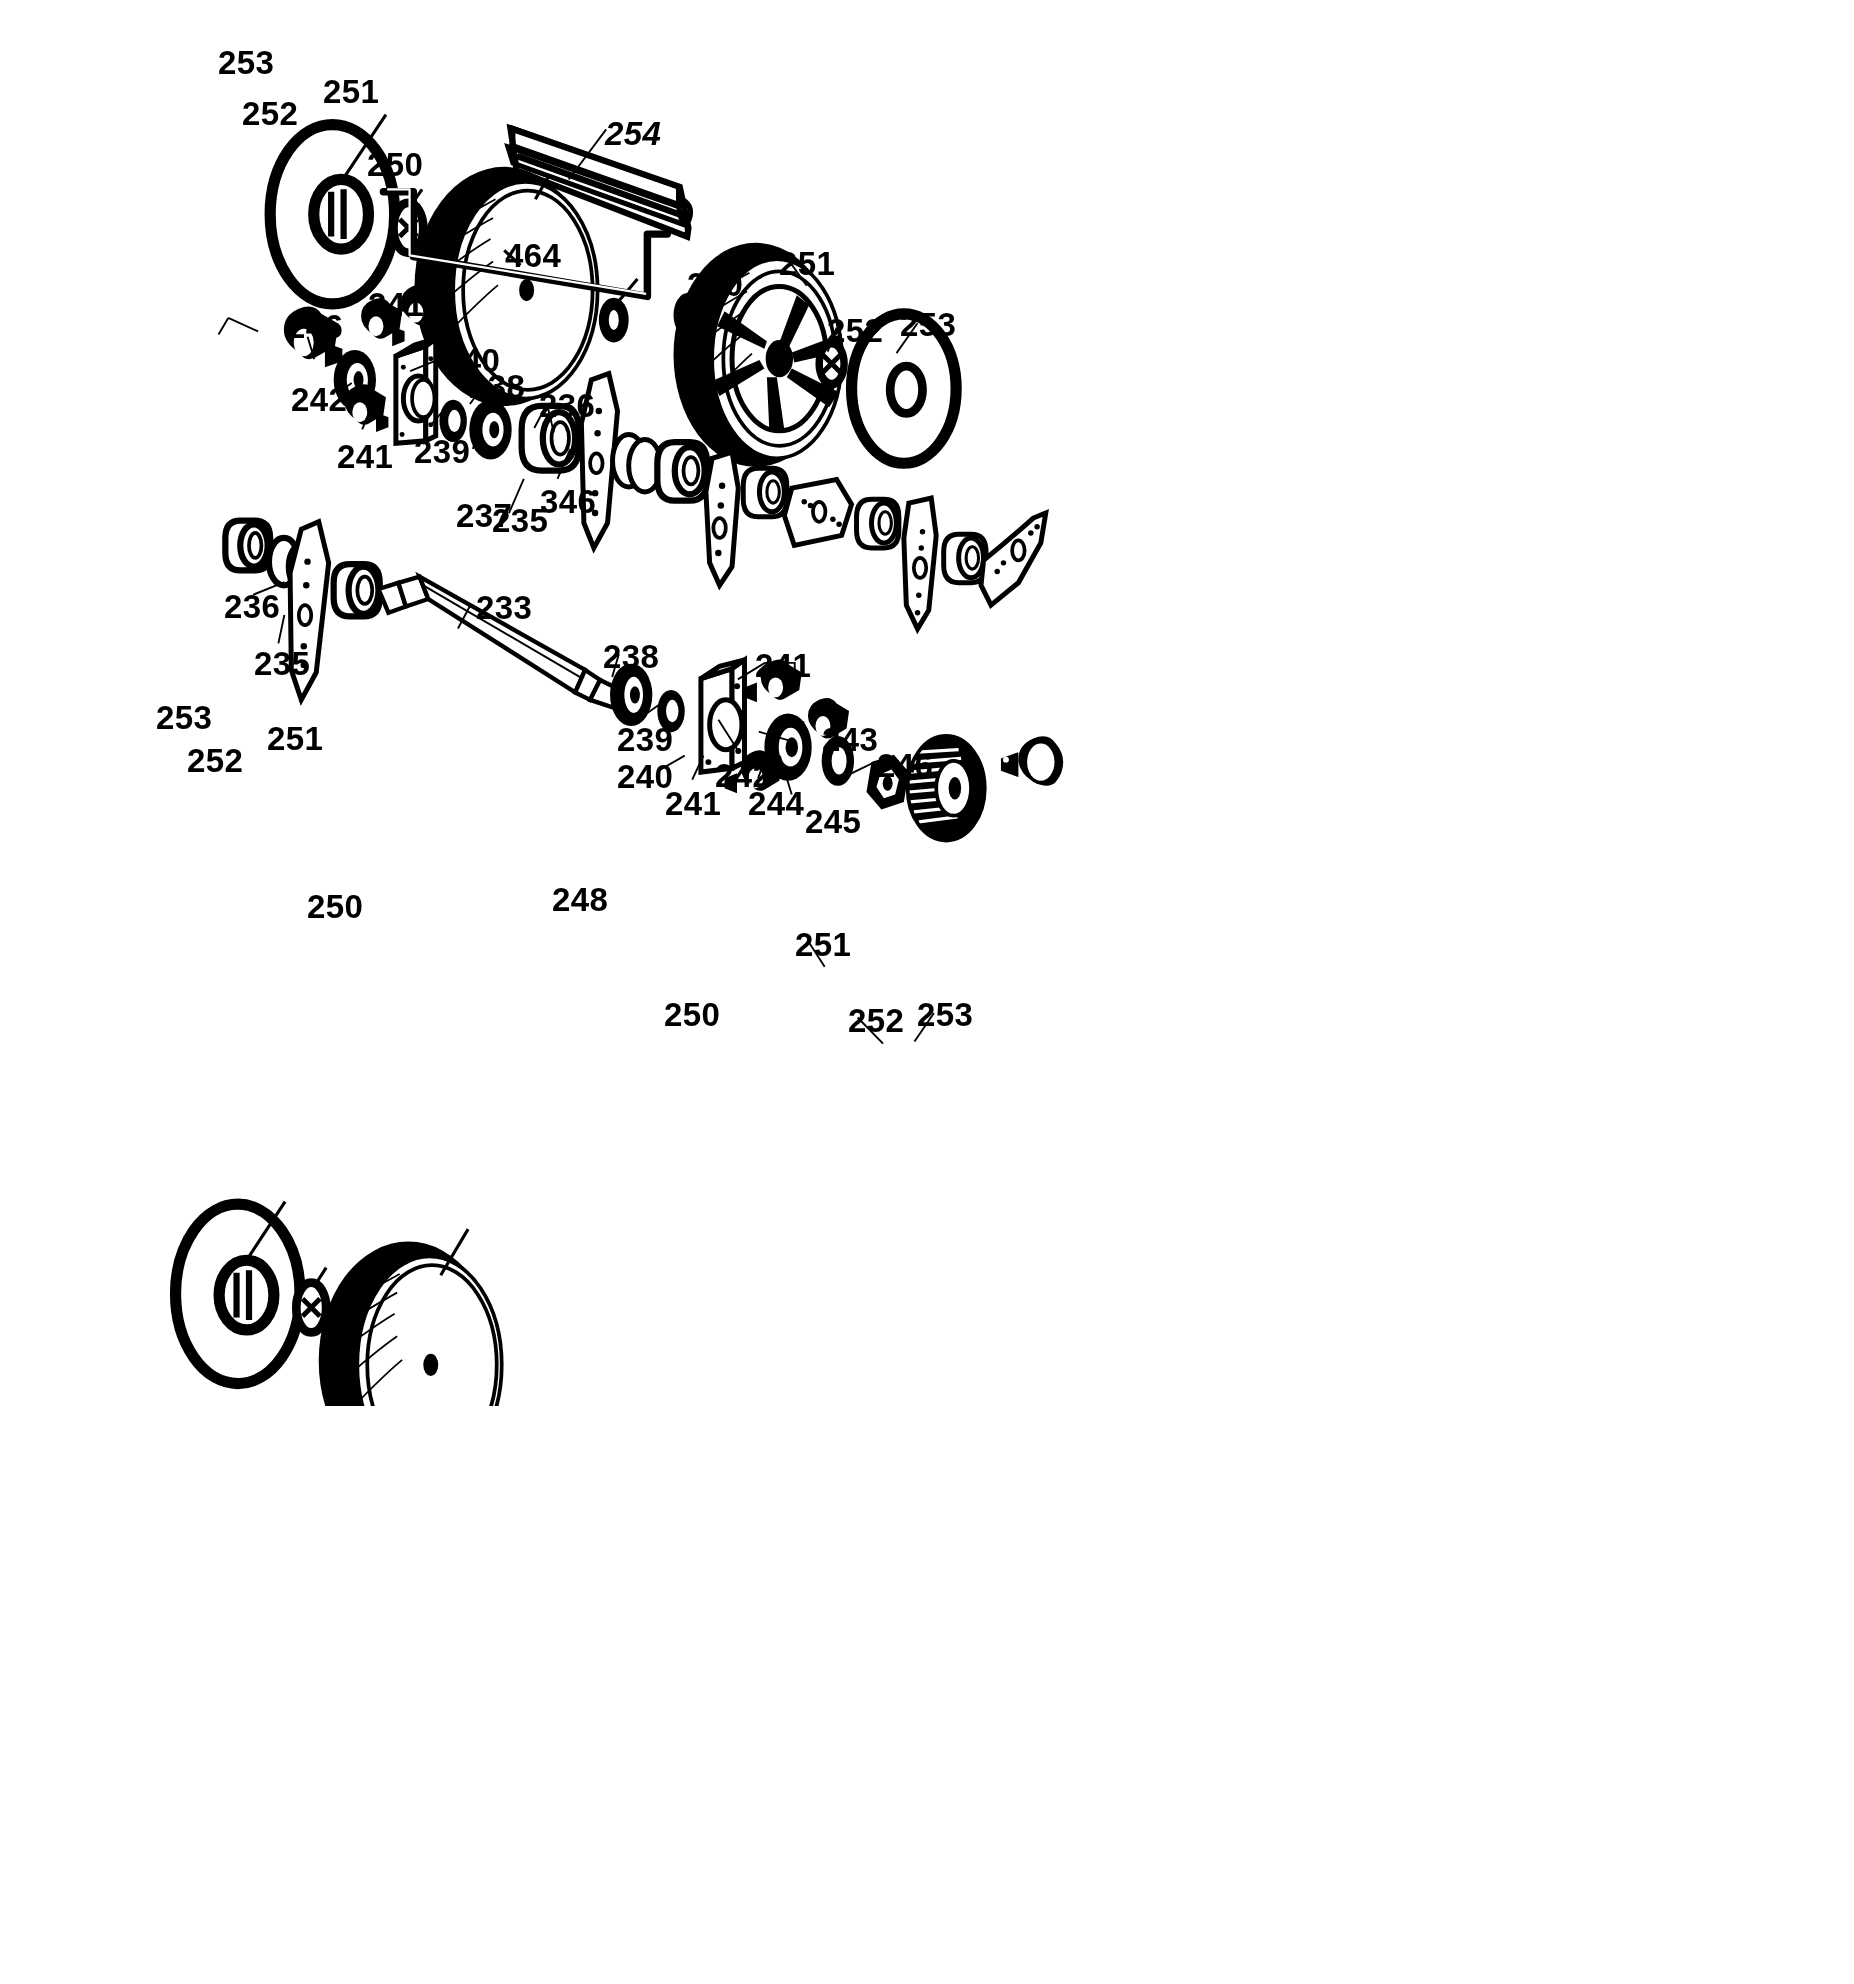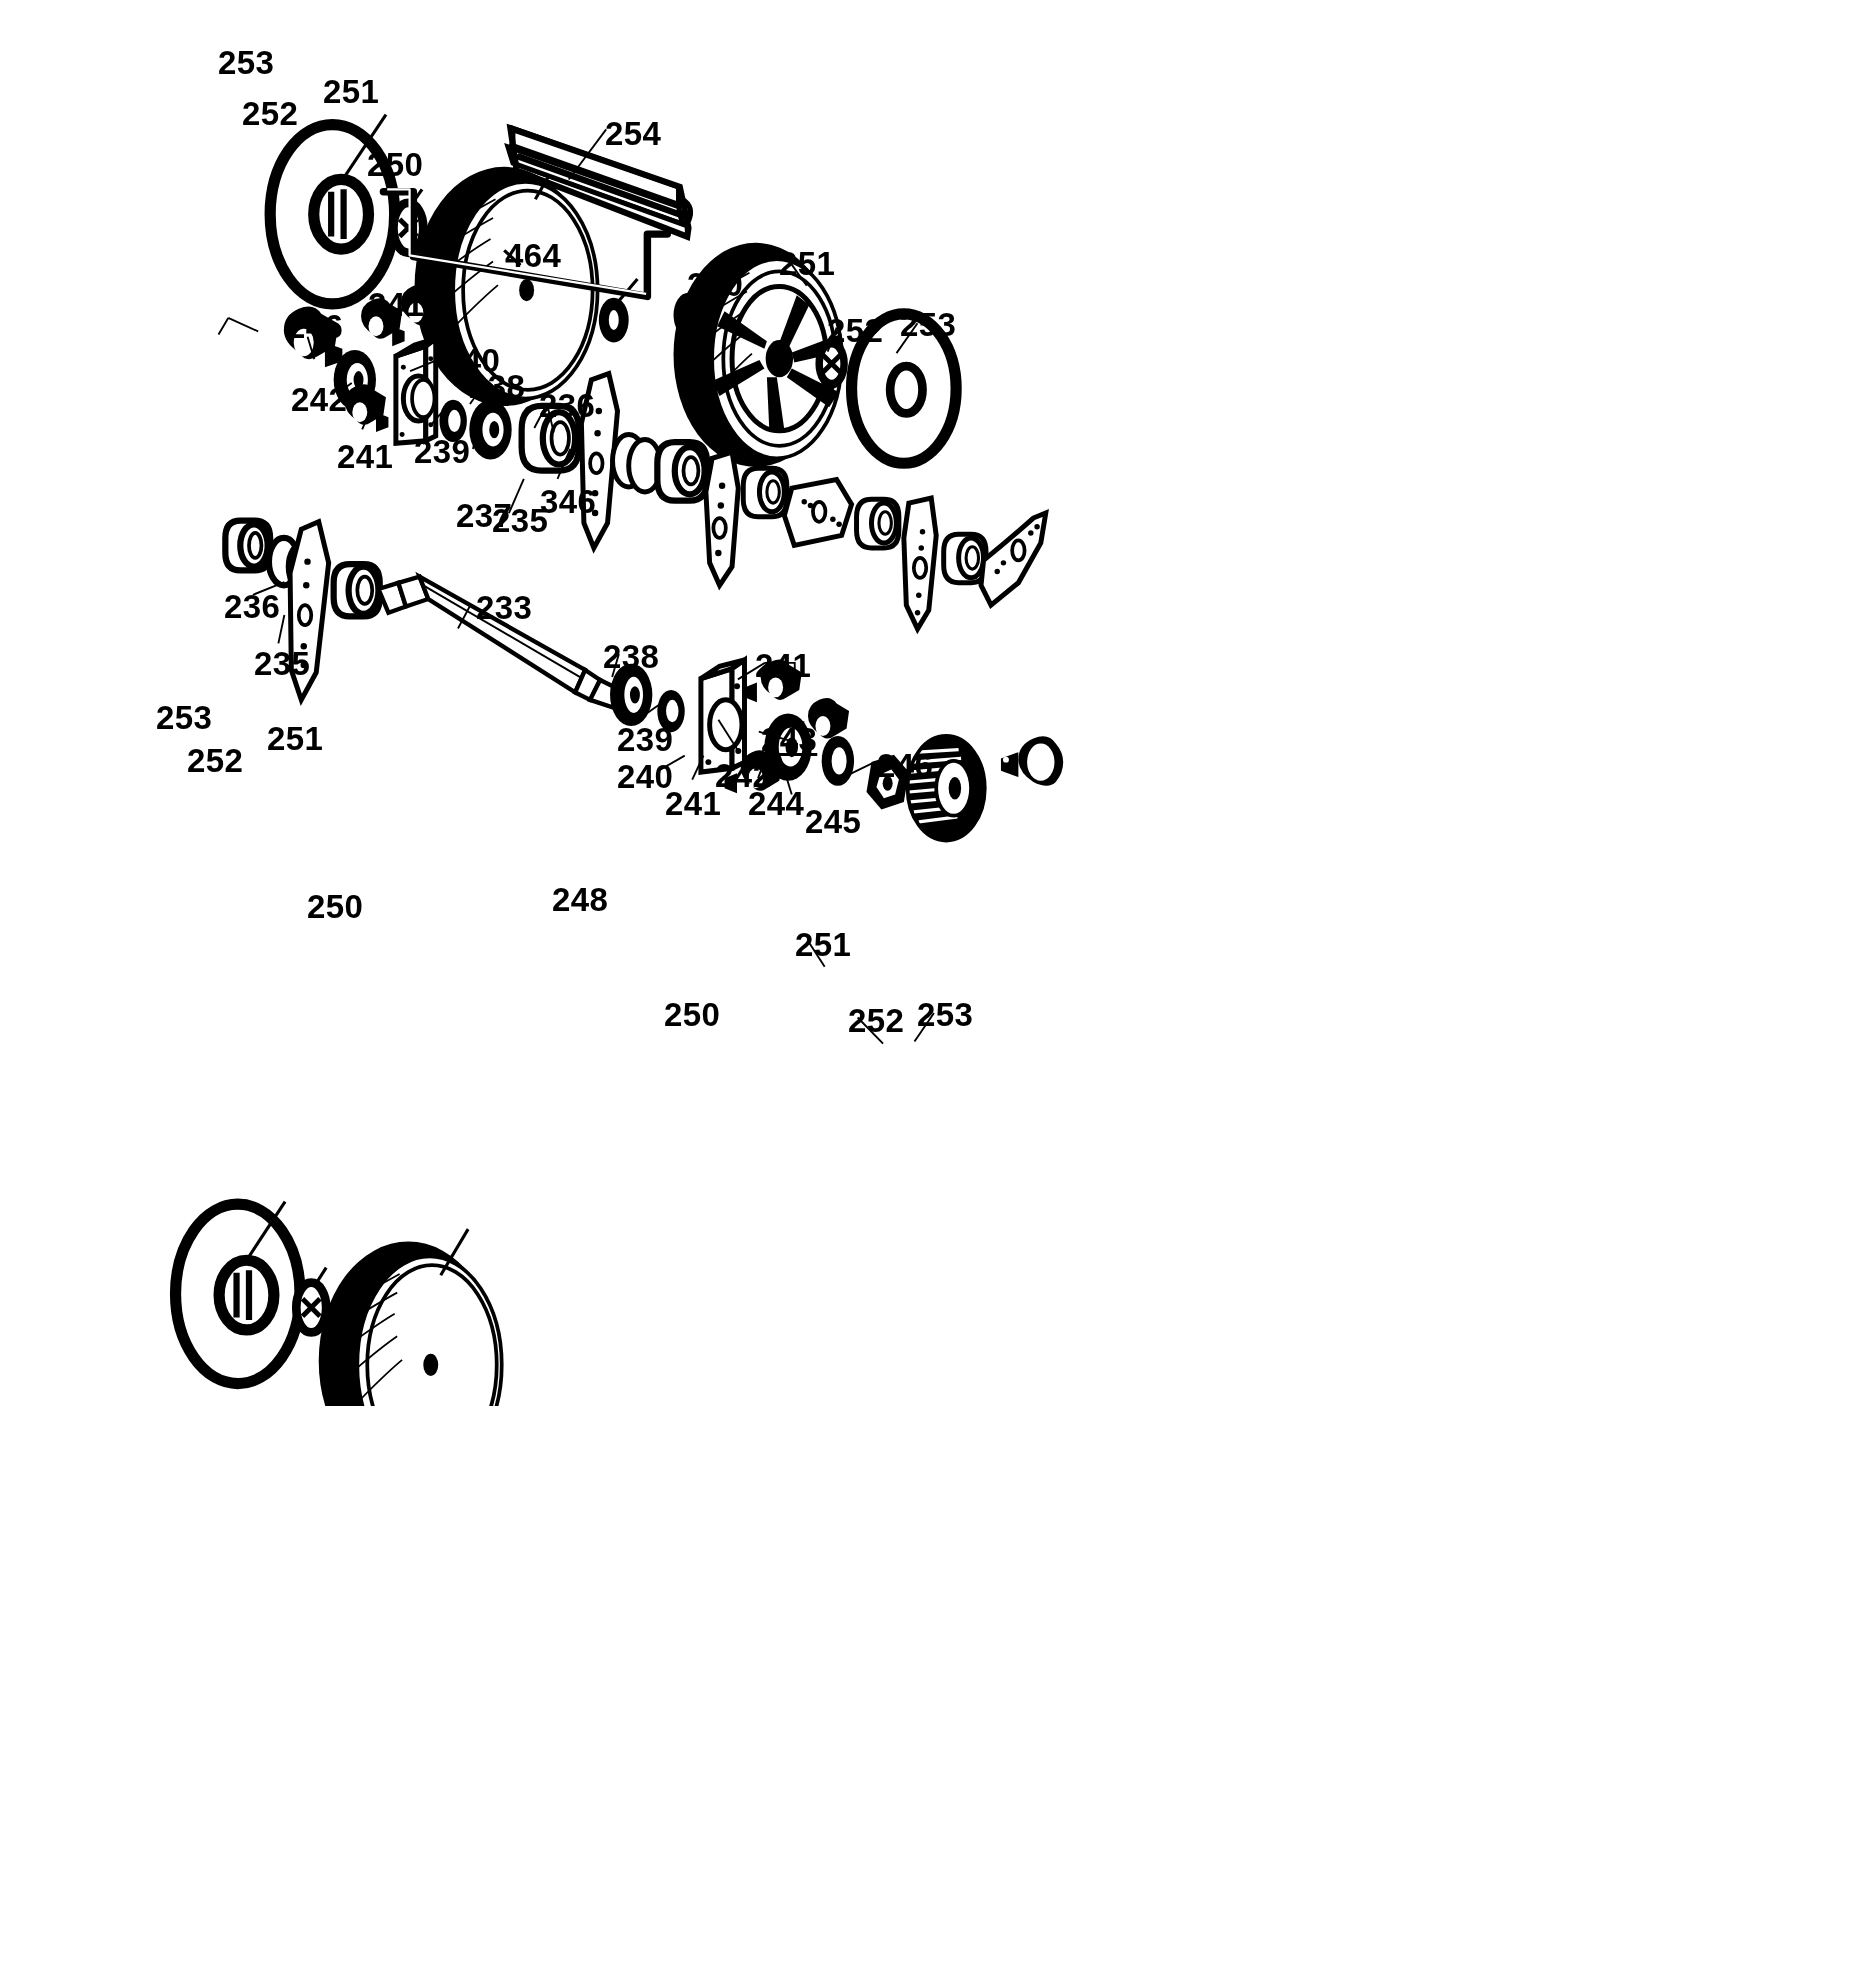--- a/index.html
+++ b/index.html
@@ -484,21 +484,21 @@
     </g>
     <path d="M1248 1354 L1222 1392" stroke="#000" stroke-width="2.5" fill="none" transform="scale(0.6011,0.6008)"></path>
 
   </svg>
 
   <div id="callout-layer">
       <div class="callout" style="left: 218px; top: 46px;">253</div>
       <div class="callout" style="left: 323px; top: 75px;">251</div>
       <div class="callout" style="left: 242px; top: 97px;">252</div>
       <div class="callout" style="left: 367px; top: 148px;">250</div>
-      <div class="callout" style="left: 605px; top: 117px;">254</div>
+      <div class="callout" style="left: 605px; top: 117px; font-style: italic;">254</div>
       <div class="callout" style="left: 505px; top: 239px;">464</div>
       <div class="callout" style="left: 687px; top: 268px;">250</div>
       <div class="callout" style="left: 779px; top: 247px;">251</div>
       <div class="callout" style="left: 827px; top: 314px;">252</div>
       <div class="callout" style="left: 900px; top: 308px;">253</div>
       <div class="callout" style="left: 368px; top: 288px;">241</div>
       <div class="callout" style="left: 287px; top: 310px;">246</div>
       <div class="callout" style="left: 444px; top: 344px;">240</div>
       <div class="callout" style="left: 291px; top: 383px;">242</div>
       <div class="callout" style="left: 469px; top: 370px;">238</div>
@@ -506,21 +506,21 @@
       <div class="callout" style="left: 337px; top: 440px;">241</div>
       <div class="callout" style="left: 414px; top: 435px;">239</div>
       <div class="callout" style="left: 456px; top: 455px; margin-top: 44px;">237</div>
       <div class="callout" style="left: 540px; top: 485px;">346</div>
       <div class="callout" style="left: 492px; top: 504px;">235</div>
       <div class="callout" style="left: 224px; top: 590px;">236</div>
       <div class="callout" style="left: 476px; top: 591px;">233</div>
       <div class="callout" style="left: 254px; top: 647px;">235</div>
       <div class="callout" style="left: 603px; top: 640px;">238</div>
       <div class="callout" style="left: 755px; top: 649px;">241</div>
-      <div class="callout" style="left: 761px; top: 723px; text-decoration: underline;">243</div>
+      <div class="callout" style="left: 822px; top: 723px;">243</div>
       <div class="callout" style="left: 617px; top: 723px;">239</div>
       <div class="callout" style="left: 877px; top: 749px;">246</div>
       <div class="callout" style="left: 617px; top: 760px;">240</div>
       <div class="callout" style="left: 715px; top: 759px;">242</div>
       <div class="callout" style="left: 665px; top: 787px;">241</div>
       <div class="callout" style="left: 748px; top: 787px;">244</div>
       <div class="callout" style="left: 805px; top: 805px;">245</div>
       <div class="callout" style="left: 156px; top: 701px;">253</div>
       <div class="callout" style="left: 267px; top: 722px;">251</div>
       <div class="callout" style="left: 187px; top: 744px;">252</div>

